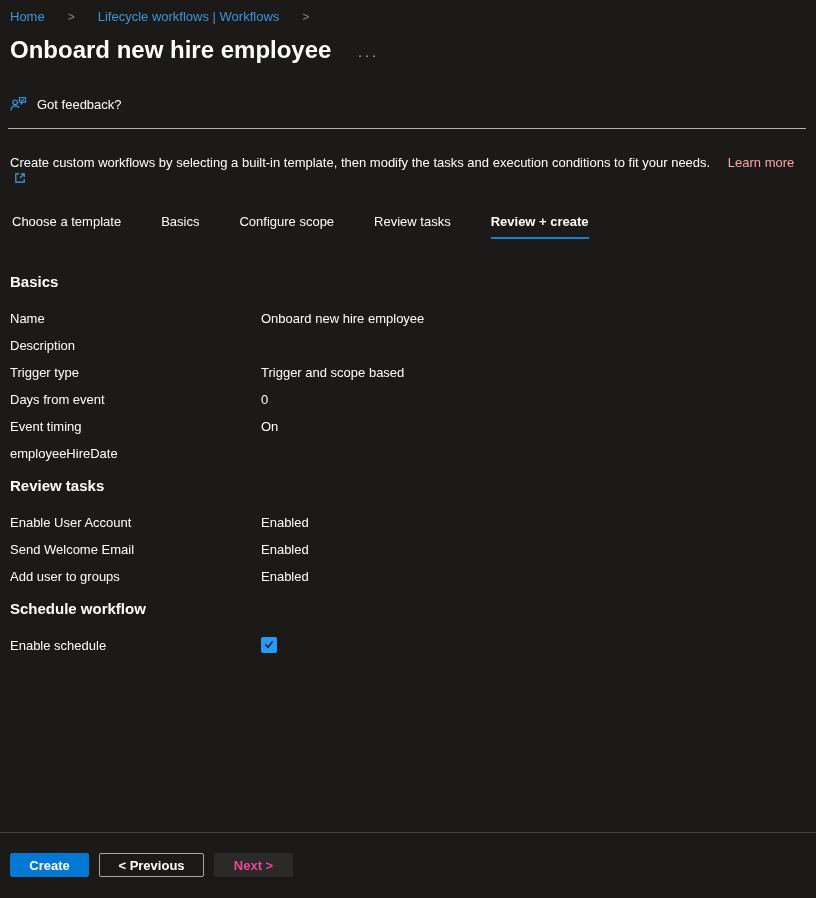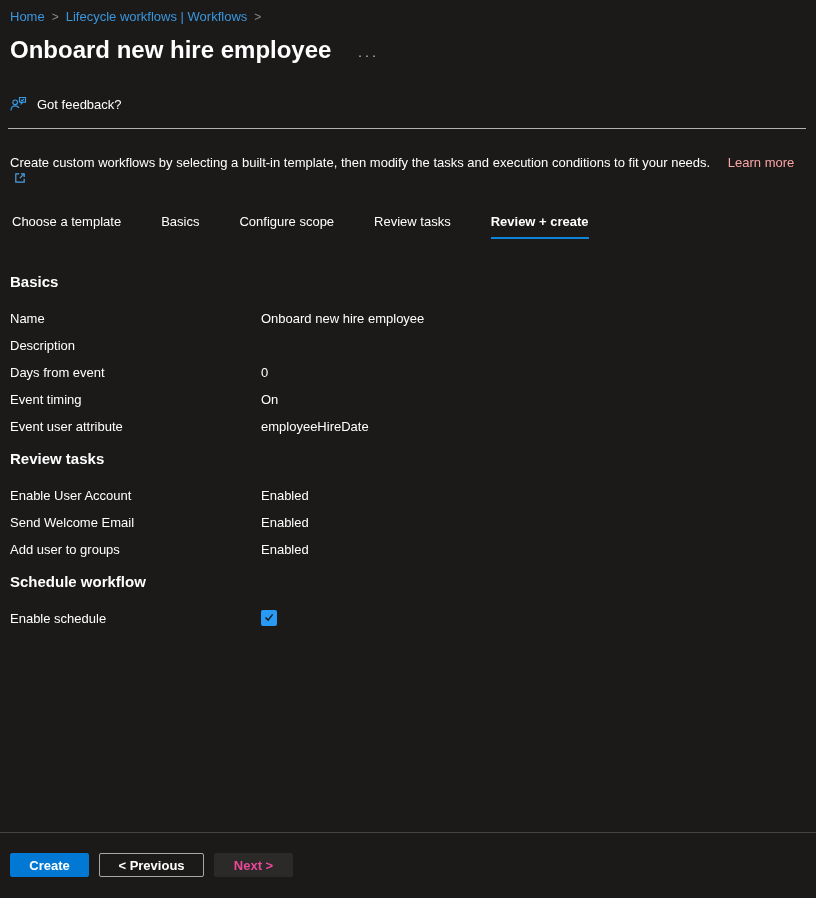--- a/index.html
+++ b/index.html
@@ -9,21 +9,21 @@
     background: #1b1a19;
     color: #ffffff;
     font-family: "Liberation Sans", sans-serif;
     font-size: 13px;
     position: relative;
     overflow: hidden;
   }
   .page { padding: 0 10px; }
 
   
-  .breadcrumb { padding-top: 9px; display: flex; align-items: center; gap: 7px; }
+  .breadcrumb { padding-top: 9px; display: flex; align-items: center; gap: 23px; }
   .crumb-link { color: #3a96dd; cursor: pointer; }
   .crumb-sep { color: #8a8886; font-size: 12px; }
 
   
   .title-row { display: flex; align-items: center; margin-top: 11px; }
   .page-title { font-size: 24px; font-weight: bold; margin: 0; line-height: 30px; }
   .more-btn { color: #b3b0ad; margin-left: 26px; font-size: 15px; letter-spacing: 2px;
               cursor: pointer; padding-top: 8px; }
 
   
@@ -126,29 +126,32 @@
     <div class="section">
       <div class="section-title">Basics</div>
       <div class="row">
         <div class="row-label">Name</div>
         <div class="row-value">Onboard new hire employee</div>
       </div>
       <div class="row">
         <div class="row-label">Description</div>
       </div>
       <div class="row">
+        <div class="row-label">Trigger type</div>
+        <div class="row-value">Trigger and scope based</div>
+      </div>
+      <div class="row">
         <div class="row-label">Days from event</div>
         <div class="row-value">0</div>
       </div>
       <div class="row">
         <div class="row-label">Event timing</div>
         <div class="row-value">On</div>
       </div>
       <div class="row">
-        <div class="row-label">Event user attribute</div>
         <div class="row-value">employeeHireDate</div>
       </div>
     </div>
 
 
     <div class="section">
       <div class="section-title">Review tasks</div>
       <div class="row">
         <div class="row-label">Enable User Account</div>
         <div class="row-value">Enabled</div>

